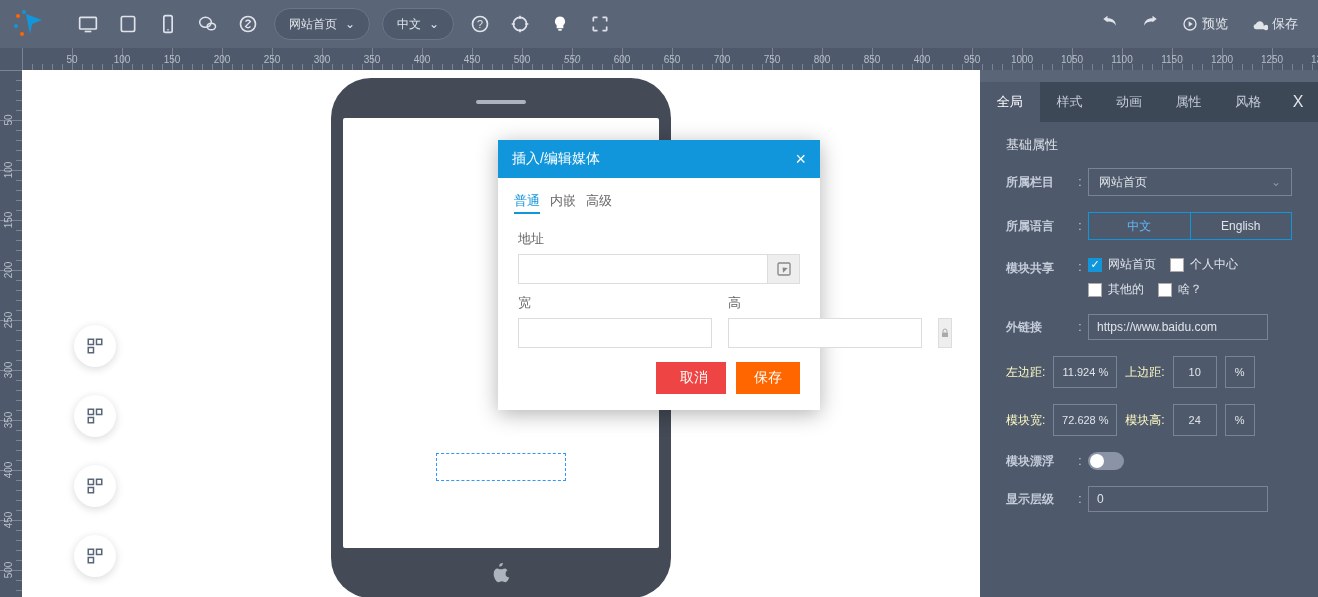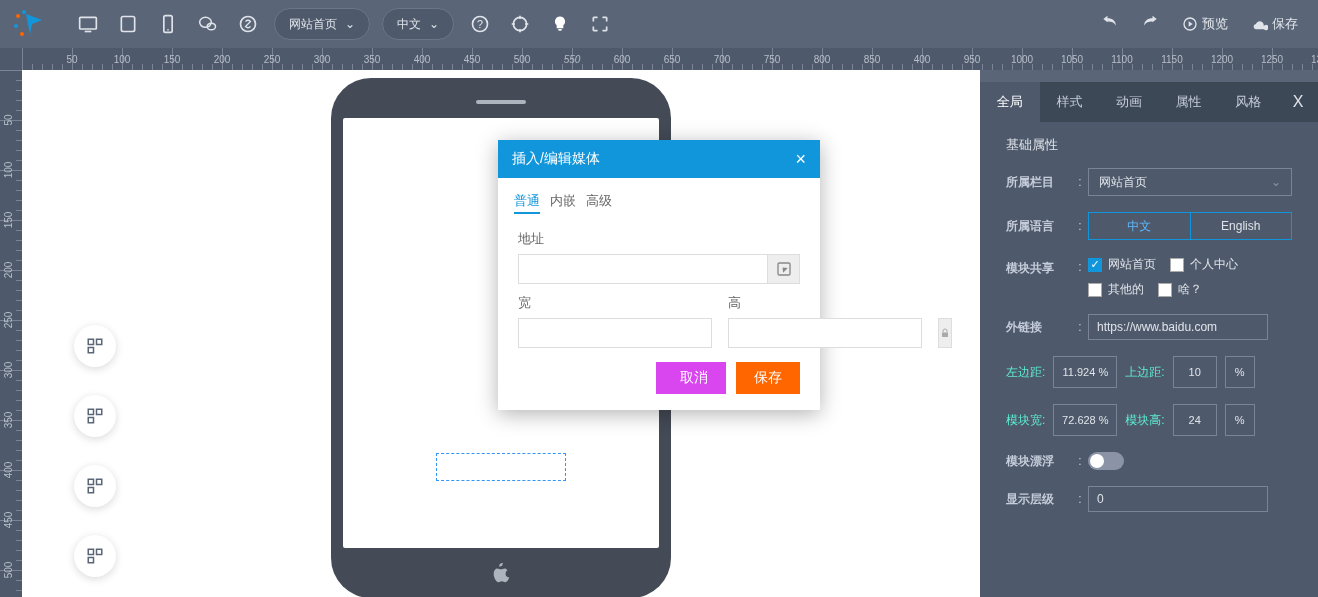--- a/index.html
+++ b/index.html
@@ -57,21 +57,21 @@
     .form-row { margin-bottom: 10px; }
     .form-label { font-size: 13px; color: #666; margin-bottom: 6px; display: block; }
     .form-input-group { display: flex; }
     .form-input { flex: 1; height: 30px; border: 1px solid #ddd; padding: 0 8px; font-size: 13px; }
     .form-input-btn { width: 32px; height: 30px; background: #eee; border: 1px solid #ddd; border-left: none; display: flex; align-items: center; justify-content: center; cursor: pointer; }
     .form-cols { display: flex; gap: 16px; }
     .form-col { flex: 1; }
     .lock-btn { width: 30px; height: 30px; background: #eee; border: 1px solid #ddd; display: flex; align-items: center; justify-content: center; align-self: flex-end; }
     .modal-footer { display: flex; justify-content: flex-end; gap: 10px; padding-top: 14px; }
     .btn { height: 32px; padding: 0 18px; border: none; font-size: 14px; cursor: pointer; color: #fff; }
-    .btn-cancel { background: #d946ef; padding-left: 24px; }
+    .btn-cancel { background: #ef4444; padding-left: 24px; }
     .btn-save { background: #ff6600; }
     
     
     .right-panel { position: absolute; top: 82px; right: 0; width: 338px; bottom: 0; background: #4e5a6b; color: #e0e4ea; overflow-y: auto; }
     .panel-tabs { display: flex; height: 40px; background: #3d4857; align-items: center; }
     .panel-tab { flex: 1; text-align: center; font-size: 13px; cursor: pointer; color: #c5ccda; height: 40px; line-height: 40px; }
     .panel-tab.active { background: #4e5a6b; color: #fff; }
     .panel-tab-close { width: 40px; text-align: center; font-size: 16px; cursor: pointer; }
     .panel-section { padding: 14px 26px; }
     .section-title { font-size: 13px; color: #e0e4ea; margin-bottom: 14px; }
@@ -84,21 +84,21 @@
     .lang-btns { display: flex; gap: 0; }
     .lang-btn { flex: 1; height: 28px; border: 1px solid #1296db; display: flex; align-items: center; justify-content: center; font-size: 12px; cursor: pointer; }
     .lang-btn.active { color: #5eb8ff; }
     .lang-btn:not(.active) { color: #e0e4ea; border-left: none; }
     .checkbox-group { display: flex; flex-wrap: wrap; gap: 8px 14px; }
     .chk { display: flex; align-items: center; gap: 6px; font-size: 12px; color: #e0e4ea; cursor: pointer; }
     .chk-box { width: 14px; height: 14px; border: 1px solid #aaa; background: #fff; display: flex; align-items: center; justify-content: center; }
     .chk-box.checked { background: #1296db; border-color: #1296db; color: #fff; font-size: 11px; }
     .text-input-panel { width: 180px; height: 26px; border: 1px solid #7a8496; background: transparent; color: #e0e4ea; padding: 0 8px; font-size: 12px; }
     .dim-row { display: flex; align-items: center; gap: 8px; font-size: 12px; }
-    .dim-label { color: #5eead4; }
+    .dim-label { color: #fef9c3; }
     .dim-input { width: 64px; height: 32px; border: 1px solid #7a8496; background: transparent; color: #e0e4ea; text-align: center; font-size: 11px; }
     .toggle { width: 36px; height: 18px; background: #8a94a6; border-radius: 9px; position: relative; cursor: pointer; }
     .toggle::after { content: ''; position: absolute; left: 2px; top: 2px; width: 14px; height: 14px; background: #fff; border-radius: 50%; }
   </style>
 </head>
 <body>
 
 <div class="top-toolbar">
   <div class="logo">
     <svg viewBox="0 0 32 32">

